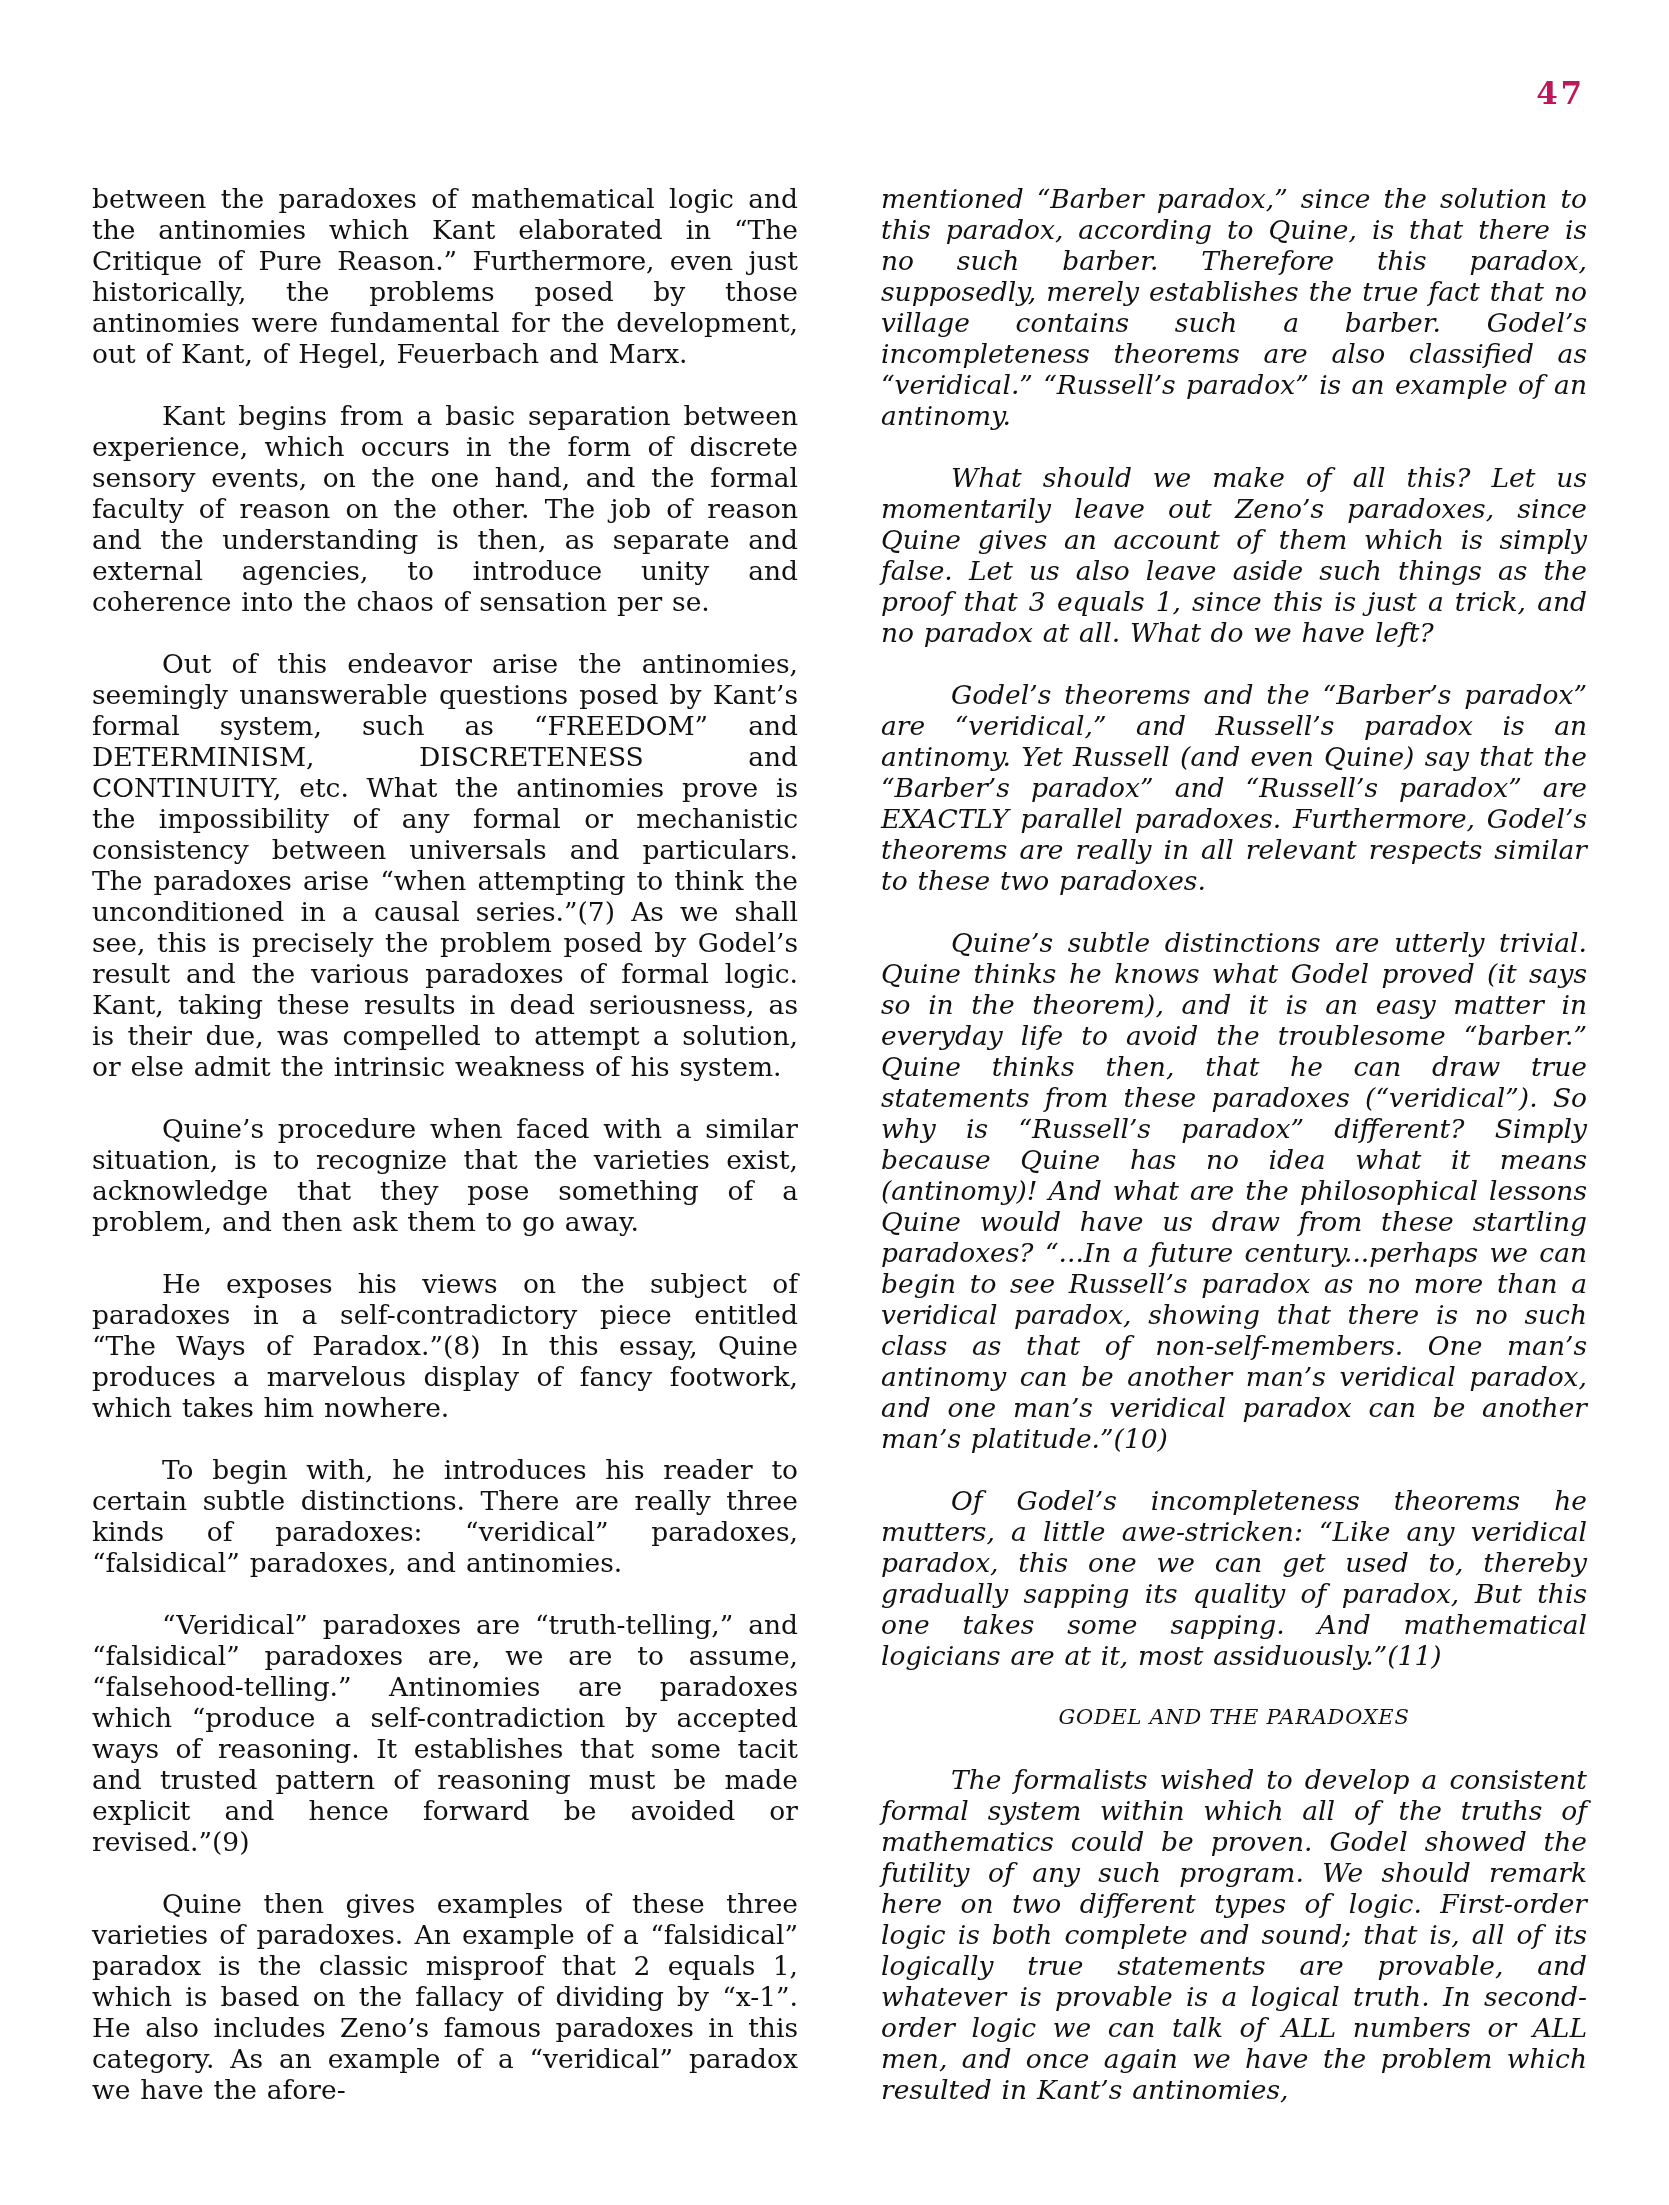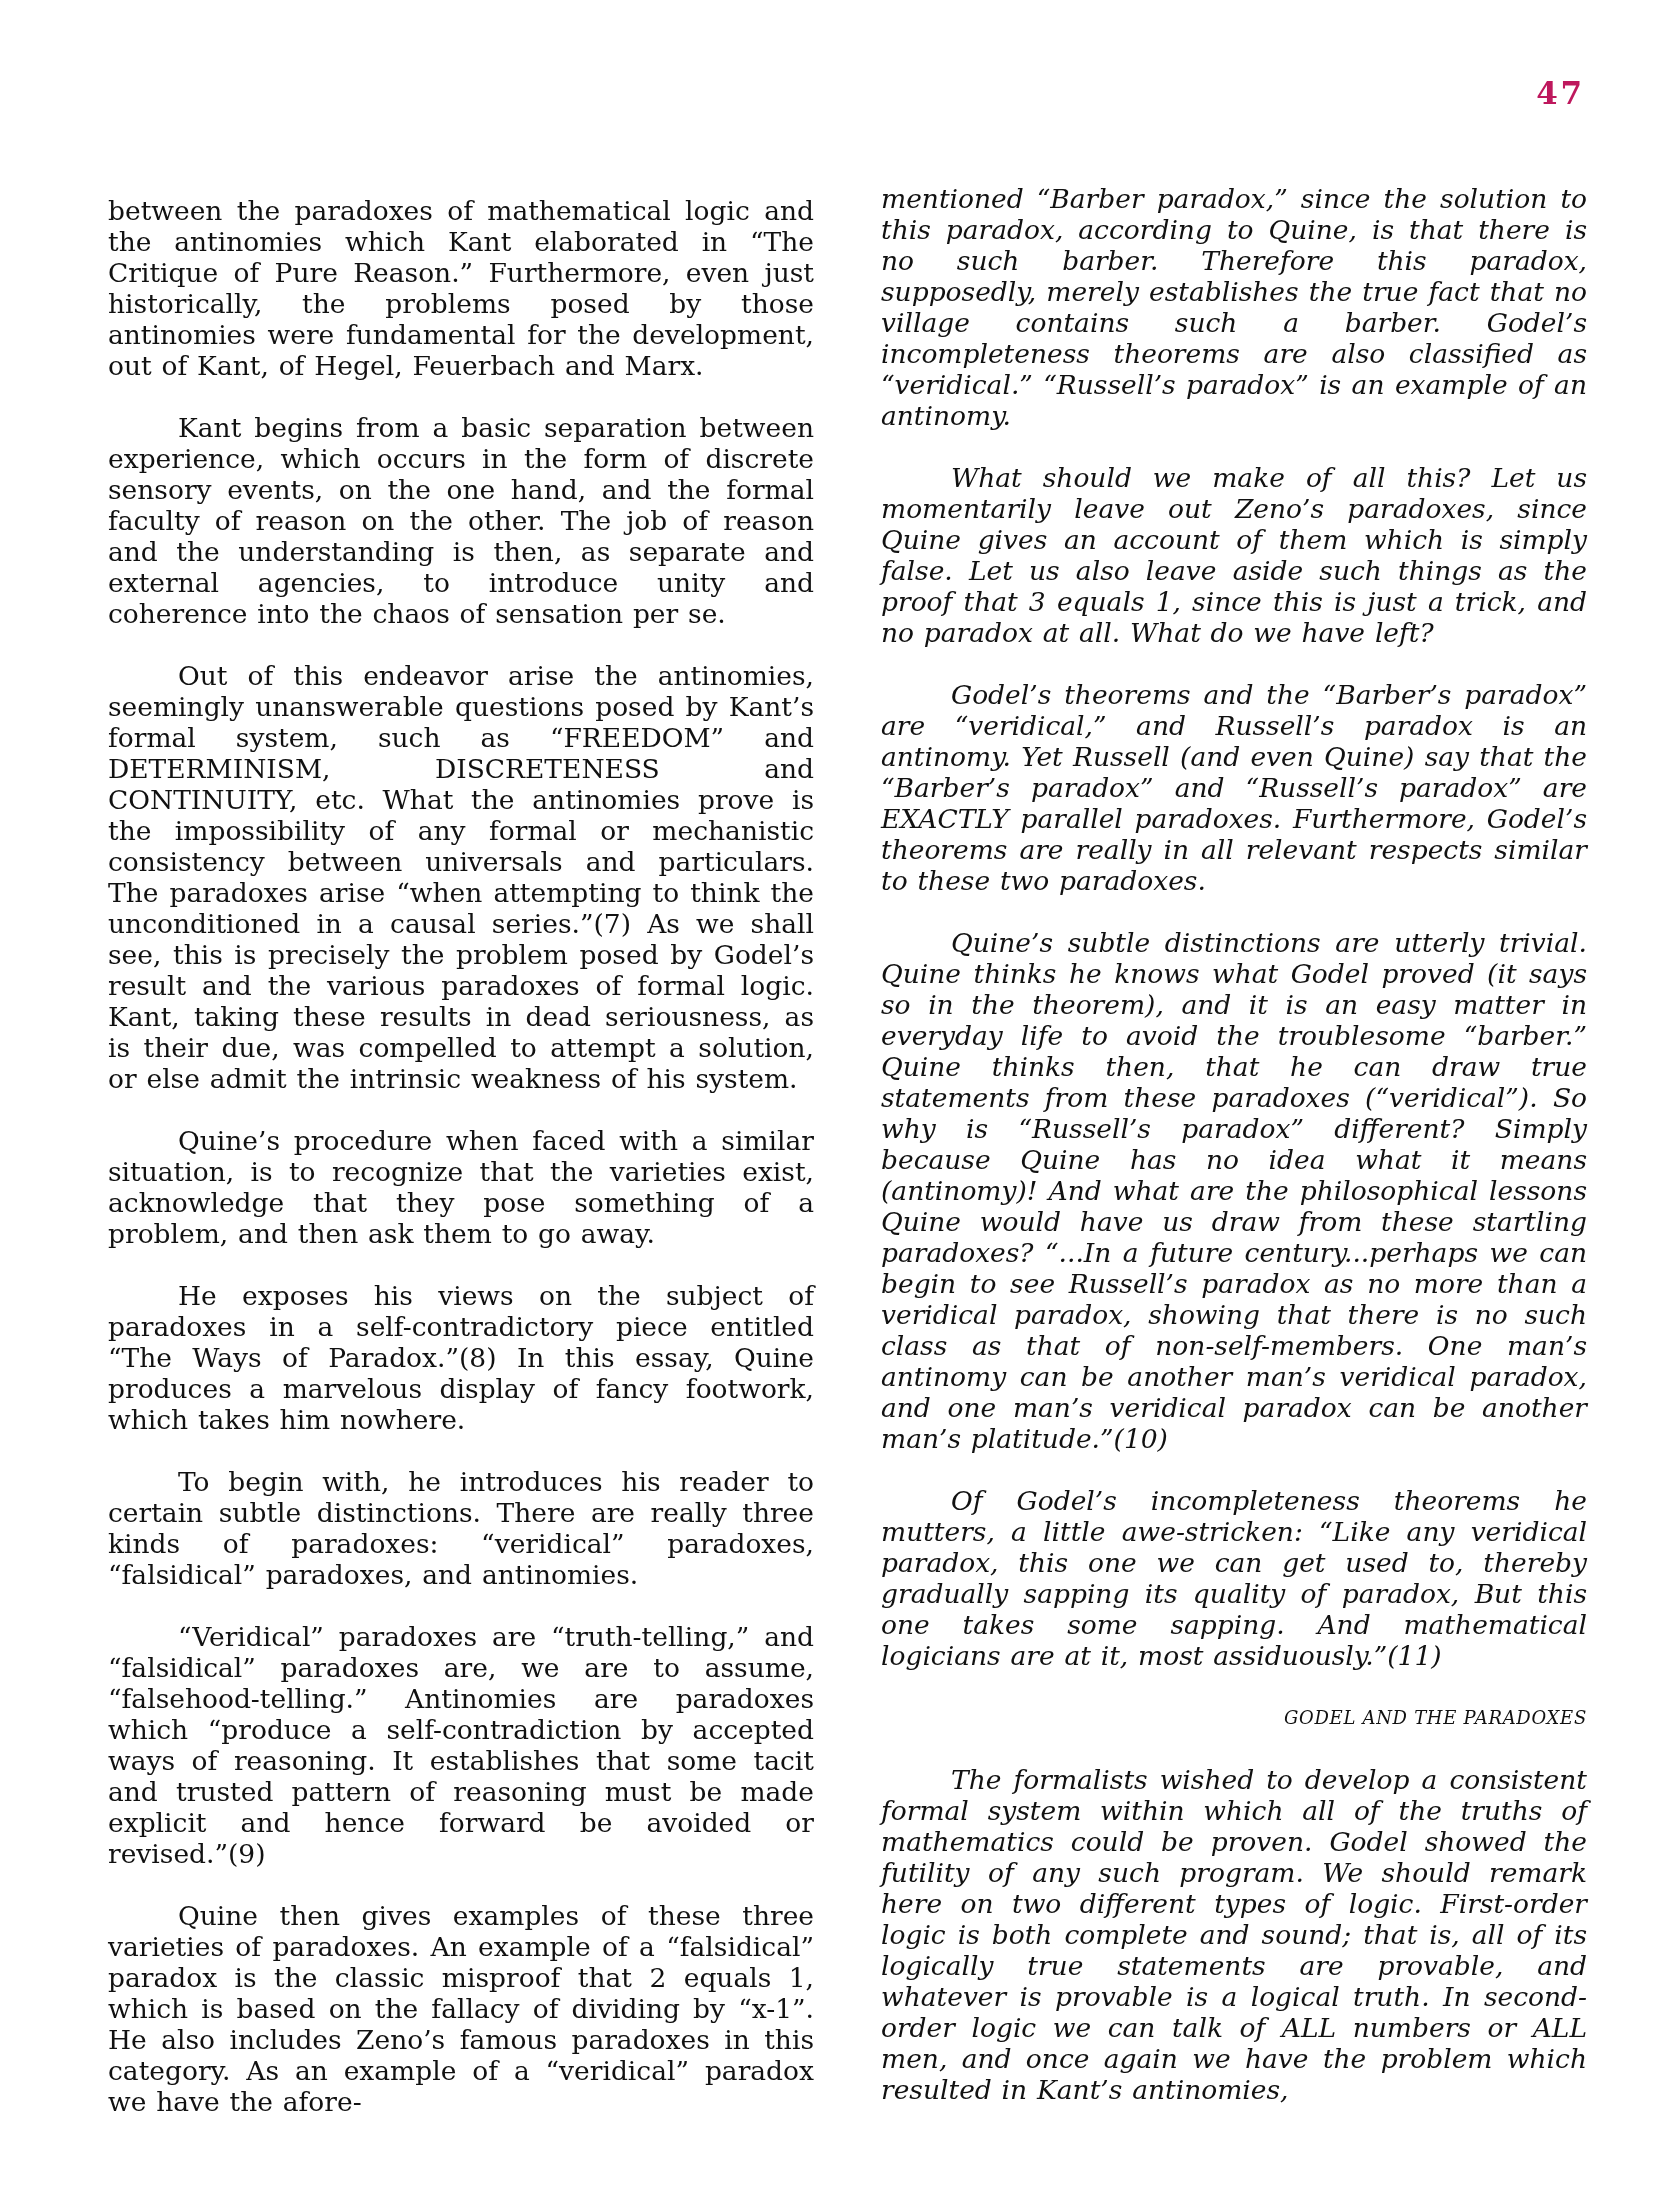--- a/index.html
+++ b/index.html
@@ -26,35 +26,35 @@
     color: #be185d;
   }
   .col {
     position: absolute;
     top: 183px;
     width: 706px;
     font-size: 26.5px;
     line-height: 31px;
     text-align: justify;
   }
-  .col-left  { left: 108px; margin-top: 12px; }
+  .col-left  { left: 92px; }
   .col-right { left: 881px; font-style: italic; }
   .col p {
     margin: 0 0 31px 0;
     text-indent: 70px;
     word-spacing: 1.4px;
   }
   .col p.noindent { text-indent: 0; }
   .section-heading {
-    font-size: 18px;
+    font-size: 21px;
     line-height: 31px;
     font-weight: normal;
     letter-spacing: 0.7px;
     margin: 0 0 31px 0;
-    text-align: right;
+    text-align: center;
   }
 </style>
 </head>
 <body>
 
 <div class="page">
 
   <div class="page-number">47</div>
 
   <div class="col col-left">

